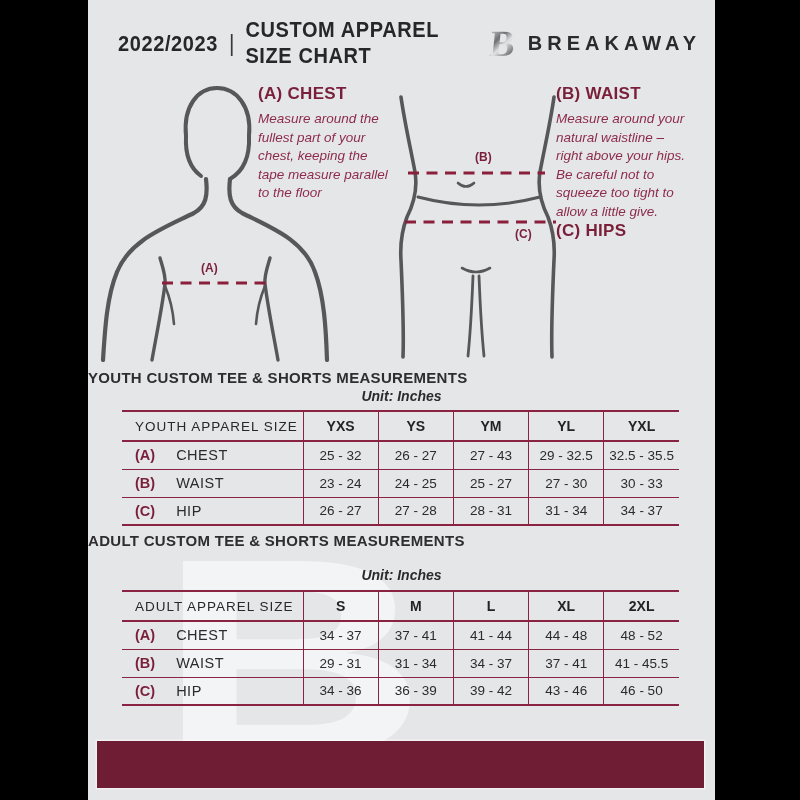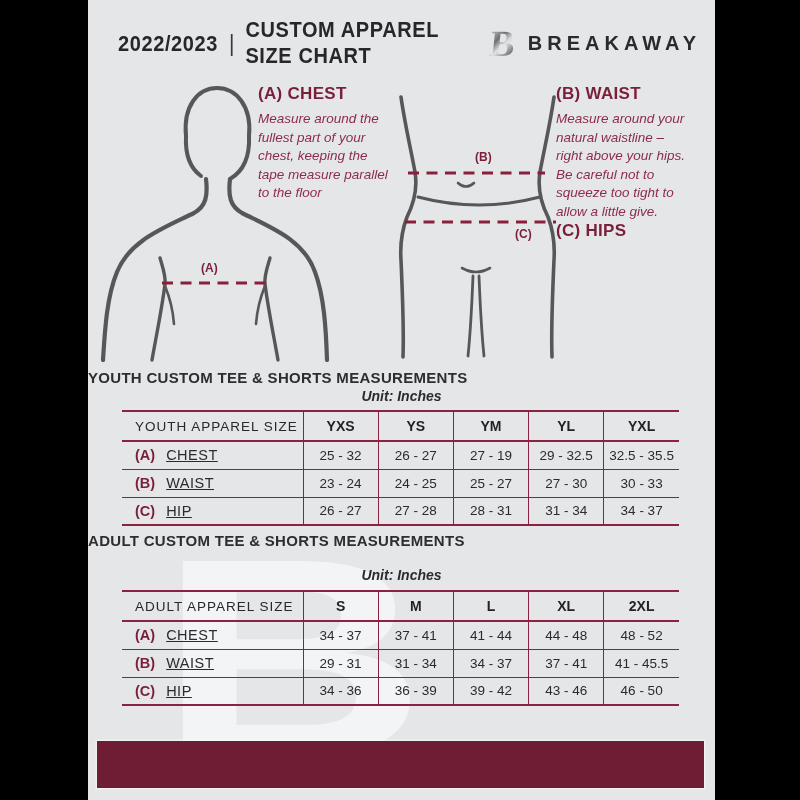--- a/index.html
+++ b/index.html
@@ -53,21 +53,21 @@
   .size-table{position:absolute;left:34px;border-collapse:collapse;table-layout:fixed;width:557px;z-index:1;}
   .size-table td{vertical-align:middle;}
   .size-table td + td{border-left:1.7px solid var(--line);}
   .size-table tr.head td{border-top:2.6px solid var(--line);border-bottom:2.1px solid var(--line);height:30px;}
   .size-table tr.data td{border-bottom:1.7px solid var(--line);height:28px;}
   .size-table tr.data:last-child td{border-bottom:2.6px solid var(--line);}
   .cell-lbl{text-align:left;padding-left:13px;}
   .hd-lbl{font-size:13.5px;letter-spacing:1px;color:#28282b;font-weight:400;}
   .hd-size{font-size:14px;font-weight:700;text-align:center;color:#232326;}
   .row-pfx{color:var(--maroon-head);font-weight:700;font-size:14.5px;}
-  .row-lbl{color:var(--ink);font-size:14.5px;letter-spacing:0.5px;margin-left:11px;text-decoration:underline;}
+  .row-lbl{color:var(--ink);font-size:14.5px;letter-spacing:0.5px;margin-left:21px;}
   .cell-val{font-size:13.5px;text-align:center;color:var(--ink);}
 
   
   .footer-bar{position:absolute;left:9px;top:741px;width:607px;height:47px;background:var(--footer);
     z-index:3;box-shadow:0 0 0 1.5px rgba(255,255,255,0.45);}
 </style>
 </head>
 <body>
 
 <div class="page">
@@ -147,21 +147,21 @@
       <td class="hd-size">YXS</td>
       <td class="hd-size">YS</td>
       <td class="hd-size">YM</td>
       <td class="hd-size">YL</td>
       <td class="hd-size">YXL</td>
     </tr>
     <tr class="data">
       <td class="cell-lbl"><span class="row-pfx">(A)</span><span class="row-lbl">CHEST</span></td>
       <td class="cell-val">25 - 32</td>
       <td class="cell-val">26 - 27</td>
-      <td class="cell-val">27 - 19</td>
+      <td class="cell-val">27 - 43</td>
       <td class="cell-val">29 - 32.5</td>
       <td class="cell-val">32.5 - 35.5</td>
     </tr>
     <tr class="data">
       <td class="cell-lbl"><span class="row-pfx">(B)</span><span class="row-lbl">WAIST</span></td>
       <td class="cell-val">23 - 24</td>
       <td class="cell-val">24 - 25</td>
       <td class="cell-val">25 - 27</td>
       <td class="cell-val">27 - 30</td>
       <td class="cell-val">30 - 33</td>

